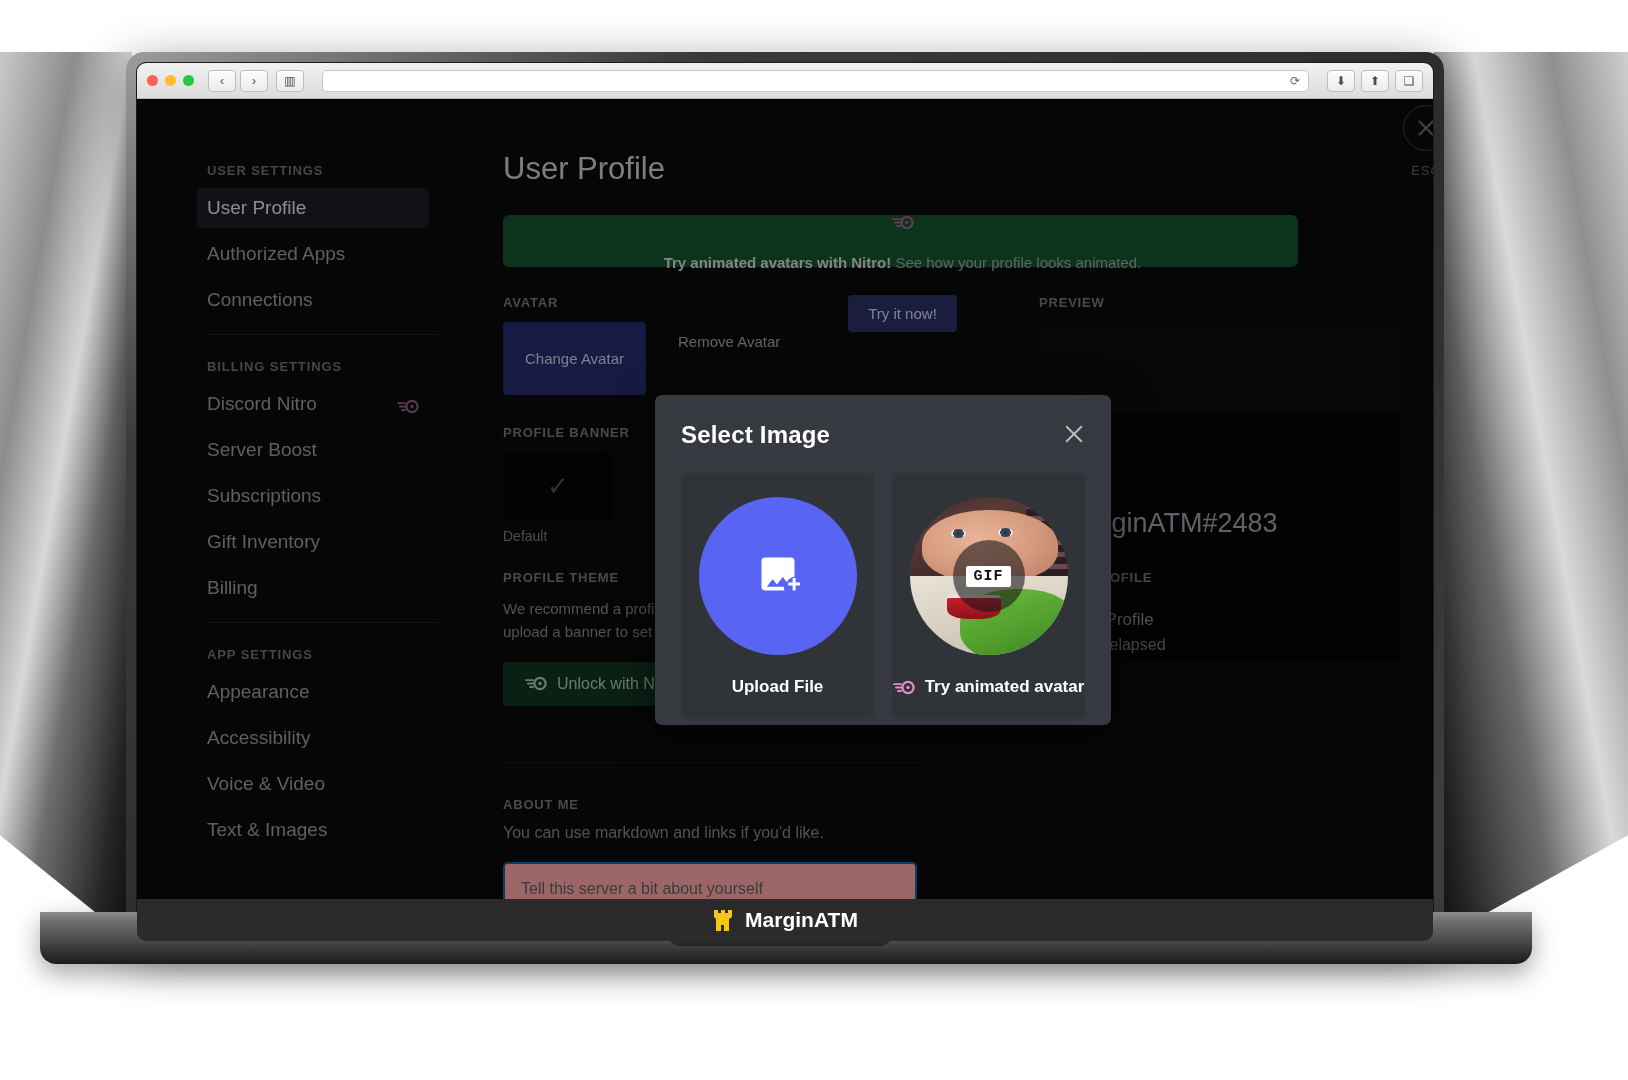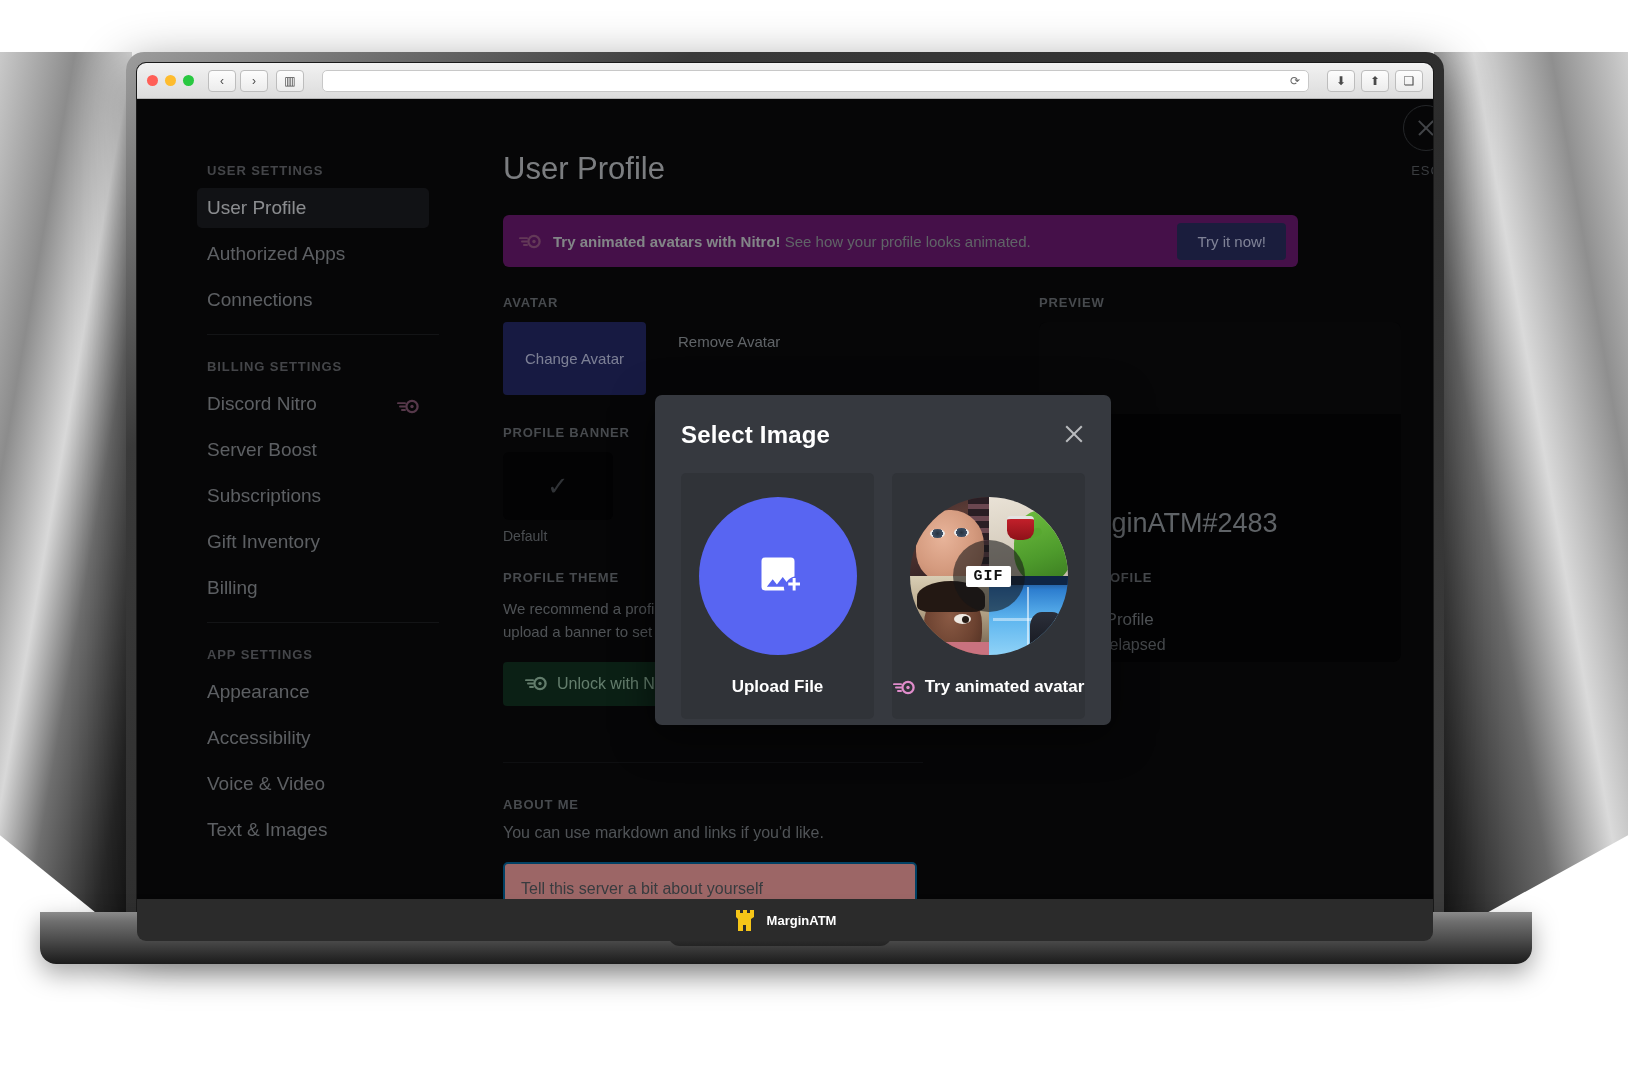--- a/index.html
+++ b/index.html
@@ -99,23 +99,23 @@
     margin-bottom: 6px; width: 232px;
     display:flex; align-items:center; justify-content:space-between;
   }
   .side-item.active { background:#1c1d22; color:#dfe2e6; }
   .side-sep { width:232px; height:1px; background:#1f2024; margin:14px 0 18px 10px; }
 
   .content { flex:1; padding: 52px 60px 0 46px; position:relative; }
   .page-title { font-size:31px; color:#c6cace; font-weight:400; margin-bottom:28px; }
 
   .nitro-banner {
-    background:#701a75; border-radius:6px; height:52px;
-    display:flex; align-items:center; padding: 0 12px 0 16px; gap:12px;
-    margin-bottom: 28px; max-width: 795px;
+    background:#14532d; border-radius:6px; height:52px;
+    display:flex; align-items:center; padding: 0 12px 0 16px; gap:24px;
+    margin-bottom: 28px; max-width: 795px; flex-direction: column;
   }
   .nitro-banner .txt { font-size:15px; color:#9aa0a6; flex:1; }
   .nitro-banner .txt b { color:#d2d6da; font-weight:700; }
   .try-now {
     background:#2a2f63; color:#cdd2f2; font-size:15px;
     padding:10px 20px; border-radius:4px;
   }
 
   .cols { display:flex; gap:108px; }
   .col-left { width: 420px; }
@@ -194,21 +194,21 @@
   .upload-circle {
     width:158px; height:158px; border-radius:50%; background:#5865f2;
     display:flex; align-items:center; justify-content:center;
   }
   .tile-label { margin-top:22px; font-size:17px; font-weight:700; color:#ffffff; }
   .tile-label.row { display:flex; align-items:center; gap:10px; }
 
   .avatar-collage {
     width:158px; height:158px; border-radius:50%; overflow:hidden;
     position:relative; display:grid;
-    grid-template-columns:1fr 1fr; grid-template-rows:1fr 1fr;
+    grid-template-columns:1fr; grid-template-rows:1fr 1fr;
   }
   .q { position:relative; overflow:hidden; }
   .gif-badge {
     position:absolute; left:50%; top:50%; transform:translate(-50%,-50%);
     width:72px; height:72px; border-radius:50%;
     background: rgba(20,20,22,.58);
     display:flex; align-items:center; justify-content:center;
   }
   .gif-chip {
     background:#ffffff; color:#111; font-size:15px; font-weight:700;
@@ -284,21 +284,21 @@
     border-radius:34% 34% 0 0; background: linear-gradient(180deg,#2b2f3a,#14161d);
   }
 
   
   .watermark {
     position:absolute; left:0; right:0; bottom:0; height:42px;
     background:#2b2b2b; display:flex; align-items:center; justify-content:center; gap:11px;
     z-index:6;
   }
   .wm-logo { width:22px; height:26px; position:relative; }
-  .wm-text { color:#ffffff; font-size:13px; font-weight:700; }
+  .wm-text { color:#ffffff; font-size:21px; font-weight:700; }
 
   .nitro-ico { width:22px; height:15px; position:relative; display:inline-block; }
 </style>
 </head>
 <body>
 
 <div id="stage">
 
   <div class="side-gloss-l"></div>
   <div class="side-gloss-r"></div>

